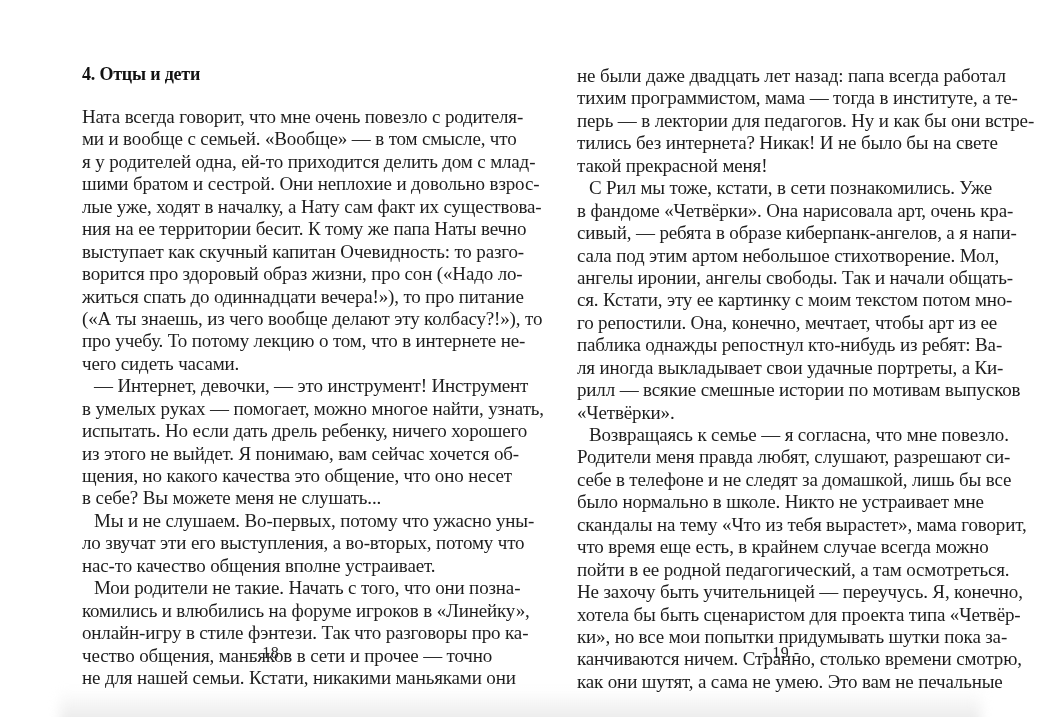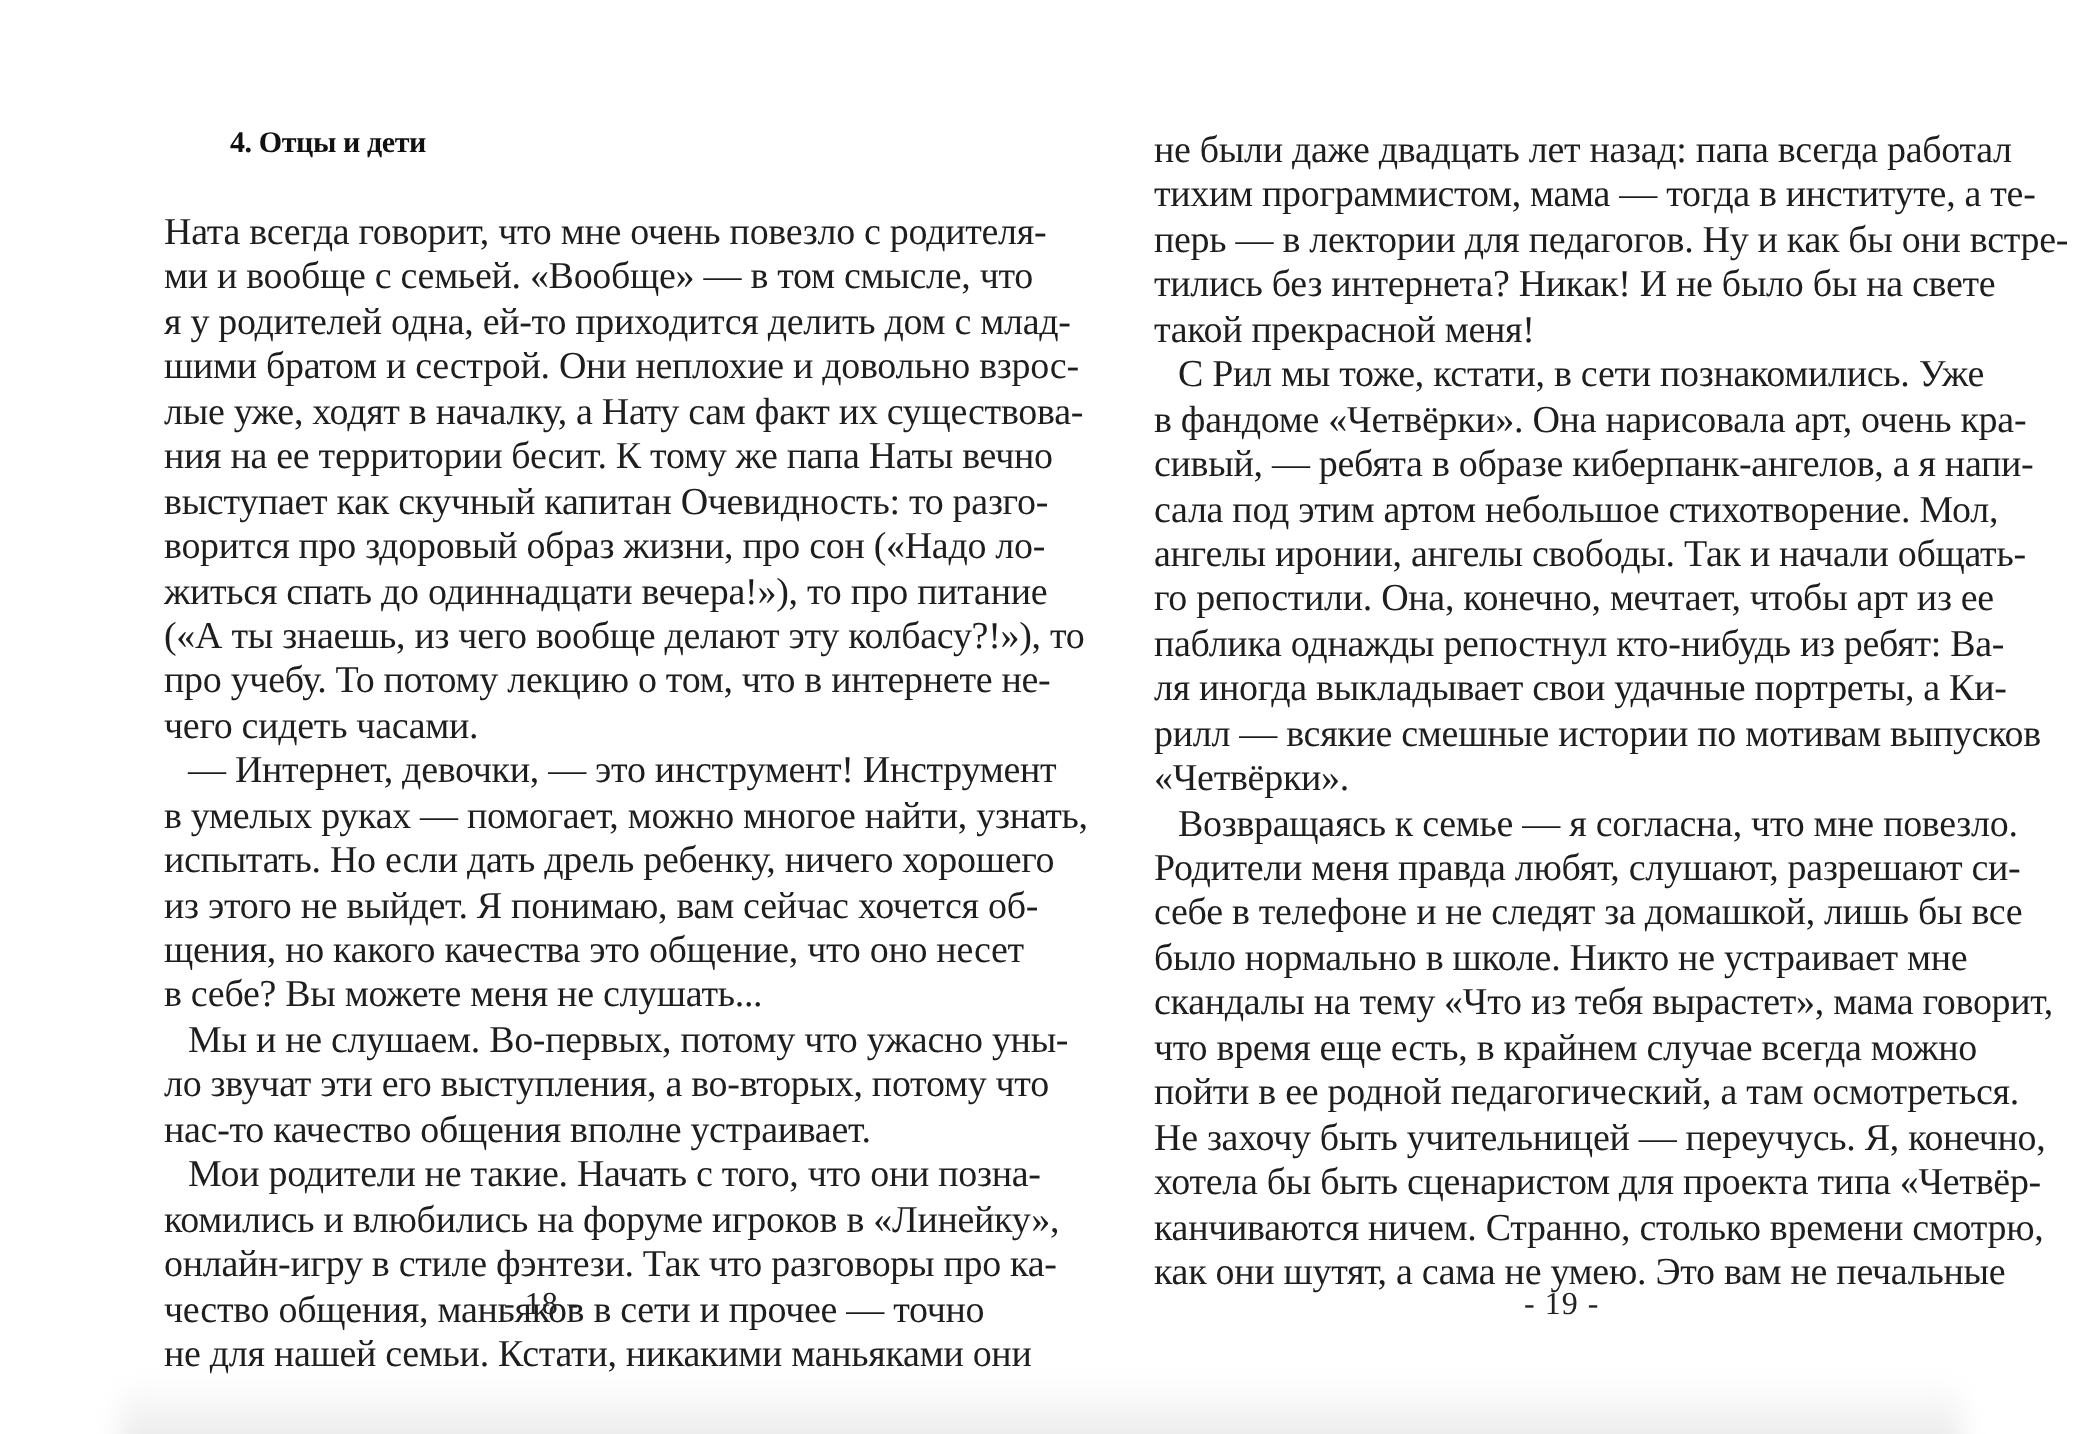--- a/index.html
+++ b/index.html
@@ -12,22 +12,22 @@
   .shadow {
     position: absolute; left: 60px; right: 60px; top: 690px; height: 40px;
     background: linear-gradient(to bottom, rgba(255,255,255,0), rgba(225,225,225,0.9));
     filter: blur(6px);
   }
   .page { position: absolute; top: 0; width: 420px; }
   .page.left { left: 82px; }
   .page.right { left: 577px; }
   .title {
     position: absolute; top: 64px; left: 0;
-    font-size: 15px; font-weight: bold; white-space: nowrap;
-    letter-spacing: -0.2px; color: #111; margin-left: 33px;
+    font-size: 18px; font-weight: bold; white-space: nowrap;
+    letter-spacing: -0.2px; color: #111;
   }
   .lines { position: absolute; left: 0; width: 420px; }
   .page.left .lines { top: 106px; }
   .page.right .lines { top: 65px; }
   .line {
     height: 22.45px; line-height: 22.45px; font-size: 19px;
     white-space: nowrap; text-align: justify; text-align-last: justify;
     width: 375px; letter-spacing: -0.15px;
   }
   .line.last { text-align-last: left; }
@@ -81,33 +81,35 @@
       <div class="line">не были даже двадцать лет назад: папа всегда работал</div>
       <div class="line">тихим программистом, мама — тогда в институте, а те-</div>
       <div class="line">перь — в лектории для педагогов. Ну и как бы они встре-</div>
       <div class="line">тились без интернета? Никак! И не было бы на свете</div>
       <div class="line last">такой прекрасной меня!</div>
       <div class="line indent">С Рил мы тоже, кстати, в сети познакомились. Уже</div>
       <div class="line">в фандоме «Четвёрки». Она нарисовала арт, очень кра-</div>
       <div class="line">сивый, — ребята в образе киберпанк-ангелов, а я напи-</div>
       <div class="line">сала под этим артом небольшое стихотворение. Мол,</div>
       <div class="line">ангелы иронии, ангелы свободы. Так и начали общать-</div>
+      <div class="line">ся. Кстати, эту ее картинку с моим текстом потом мно-</div>
       <div class="line">го репостили. Она, конечно, мечтает, чтобы арт из ее</div>
       <div class="line">паблика однажды репостнул кто-нибудь из ребят: Ва-</div>
       <div class="line">ля иногда выкладывает свои удачные портреты, а Ки-</div>
       <div class="line">рилл — всякие смешные истории по мотивам выпусков</div>
       <div class="line last">«Четвёрки».</div>
       <div class="line indent">Возвращаясь к семье — я согласна, что мне повезло.</div>
       <div class="line">Родители меня правда любят, слушают, разрешают си-</div>
       <div class="line">себе в телефоне и не следят за домашкой, лишь бы все</div>
       <div class="line">было нормально в школе. Никто не устраивает мне</div>
       <div class="line">скандалы на тему «Что из тебя вырастет», мама говорит,</div>
       <div class="line">что время еще есть, в крайнем случае всегда можно</div>
       <div class="line">пойти в ее родной педагогический, а там осмотреться.</div>
       <div class="line">Не захочу быть учительницей — переучусь. Я, конечно,</div>
       <div class="line">хотела бы быть сценаристом для проекта типа «Четвёр-</div>
+      <div class="line">ки», но все мои попытки придумывать шутки пока за-</div>
       <div class="line">канчиваются ничем. Странно, столько времени смотрю,</div>
       <div class="line">как они шутят, а сама не умею. Это вам не печальные</div>
     </div>
 </div>
 
 <div class="pagenum left">- 18 -</div>
 <div class="pagenum right">- 19 -</div>
 
 </body></html>

